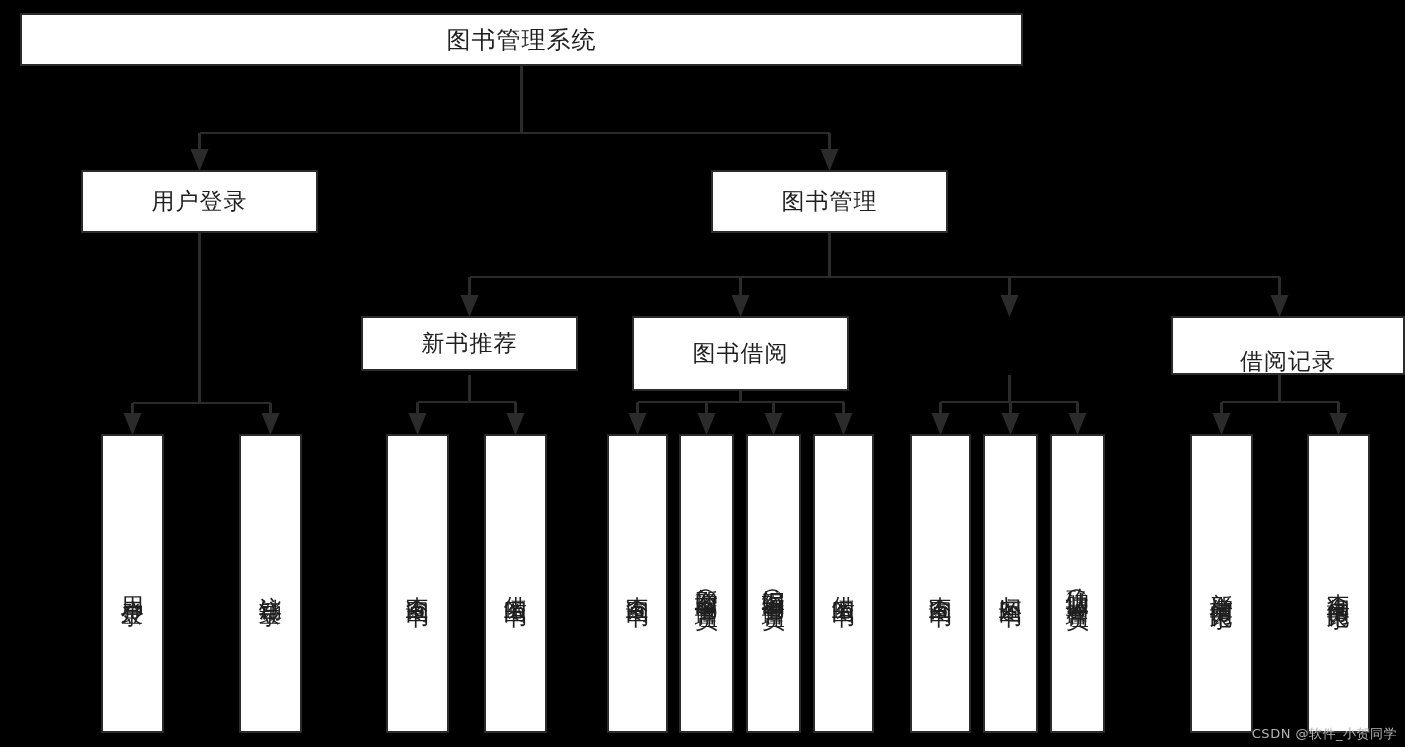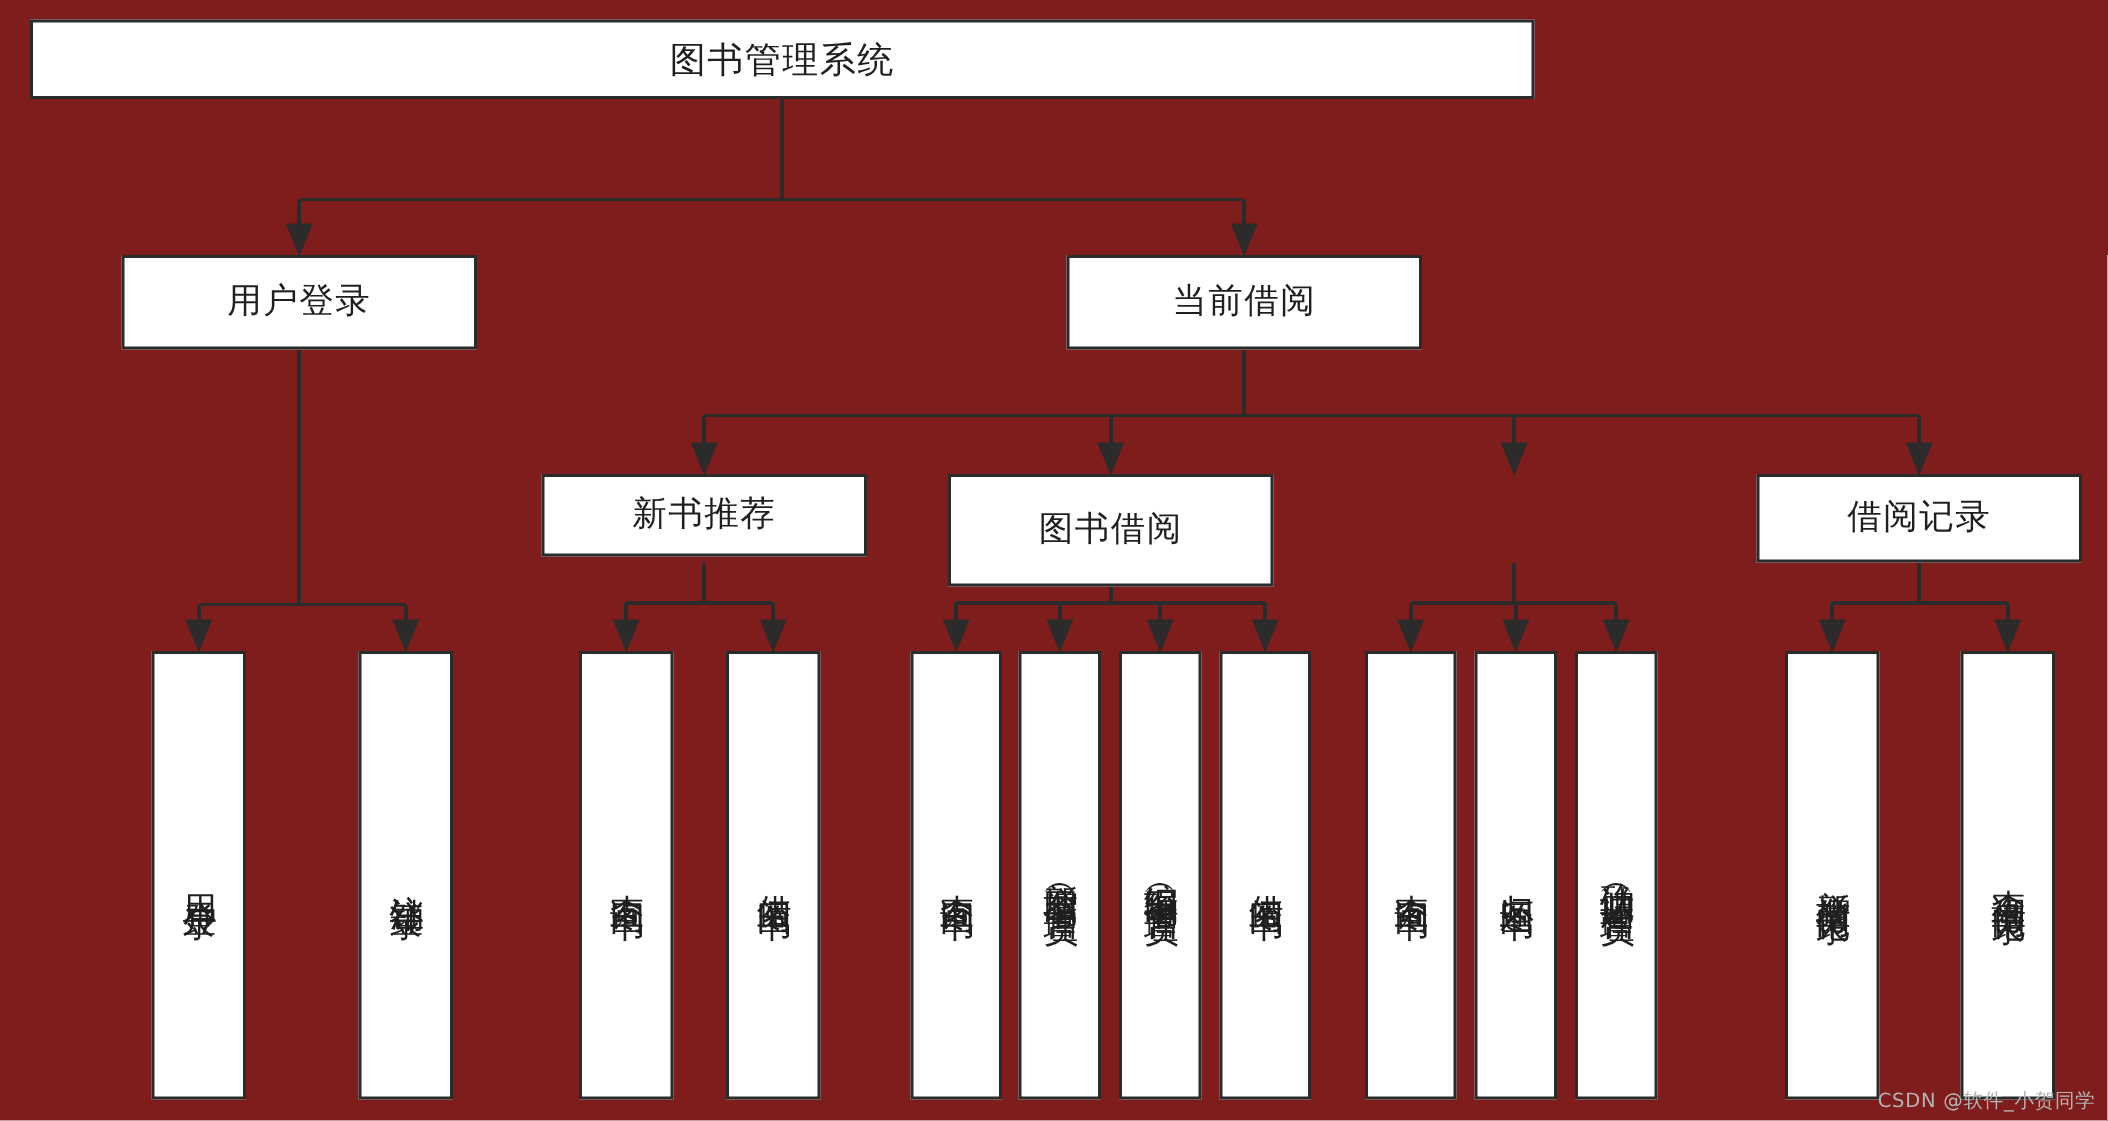--- a/index.html
+++ b/index.html
@@ -8,21 +8,21 @@
     padding: 0;
     background: #ffffff;
   }
   body {
     font-family: "DejaVu Sans", "Liberation Sans", sans-serif;
   }
   #canvas {
     position: relative;
     width: 1405px;
     height: 747px;
-    background: #7f1d1d;
+    background: #000000;
     overflow: hidden;
   }
   #edges {
     position: absolute;
     left: 0;
     top: 0;
     width: 1405px;
     height: 747px;
     pointer-events: none;
   }
@@ -131,30 +131,30 @@
     </svg>
 
   <div class="node root horiz" style="left: 20px; top: 13px; width: 1003px; height: 53px;">
     <span class="lbl">图书管理系统</span>
   </div>
 
   <div class="node horiz" style="left: 81px; top: 170px; width: 237px; height: 63px;">
     <span class="lbl">用户登录</span>
   </div>
   <div class="node horiz" style="left: 711px; top: 170px; width: 237px; height: 63px;">
-    <span class="lbl">当前借阅</span>
+    <span class="lbl">图书管理</span>
   </div>
 
   <div class="node horiz" style="left: 361px; top: 316px; width: 217px; height: 55px;">
     <span class="lbl">新书推荐</span>
   </div>
   <div class="node horiz" style="left: 632px; top: 316px; width: 217px; height: 75px;">
     <span class="lbl">图书借阅</span>
   </div>
-  <div class="node horiz" style="left: 1171px; top: 316px; width: 217px; height: 59px;">
+  <div class="node horiz" style="left: 1171px; top: 316px; width: 234px; height: 59px; align-items: flex-end;">
     <span class="lbl">借阅记录</span>
   </div>
 
   <div class="node vert" style="left: 101px; top: 434px; width: 63px; height: 299px;">
     <span class="lbl">用户登录</span>
   </div>
   <div class="node vert" style="left: 239px; top: 434px; width: 63px; height: 299px;">
     <span class="lbl">注销登录</span>
   </div>
 

